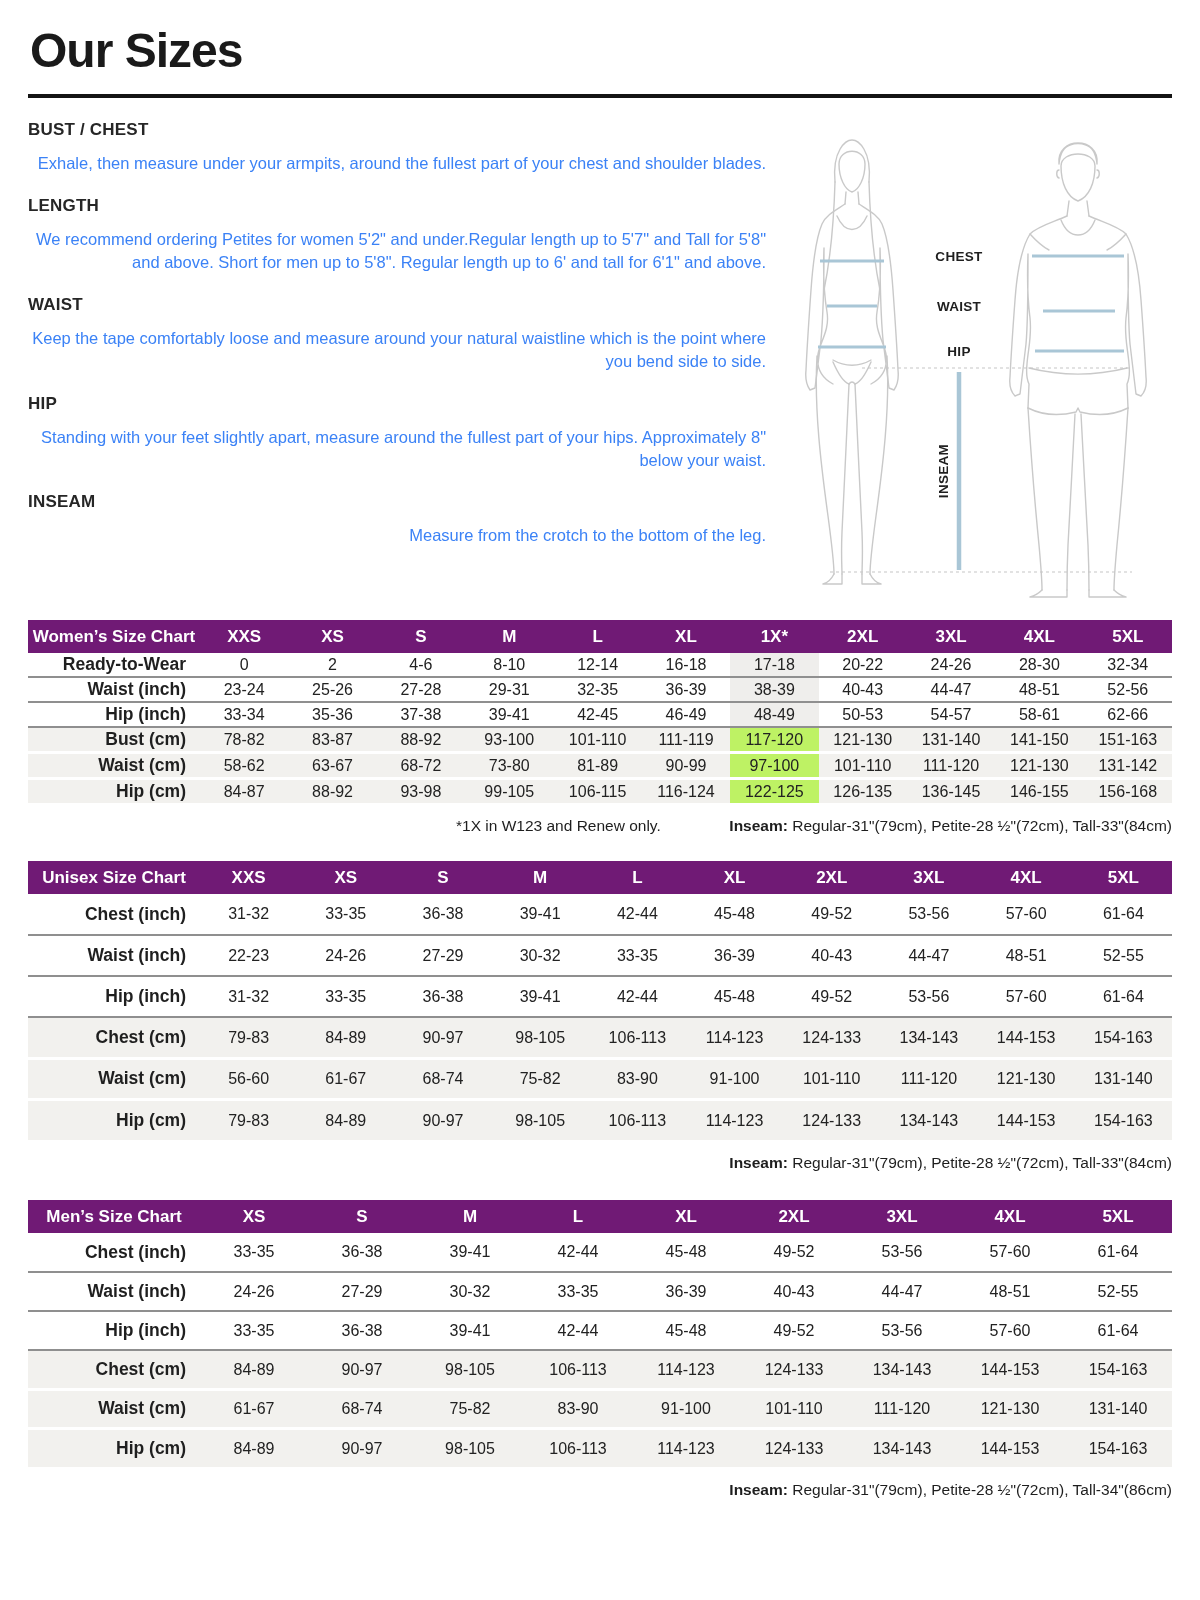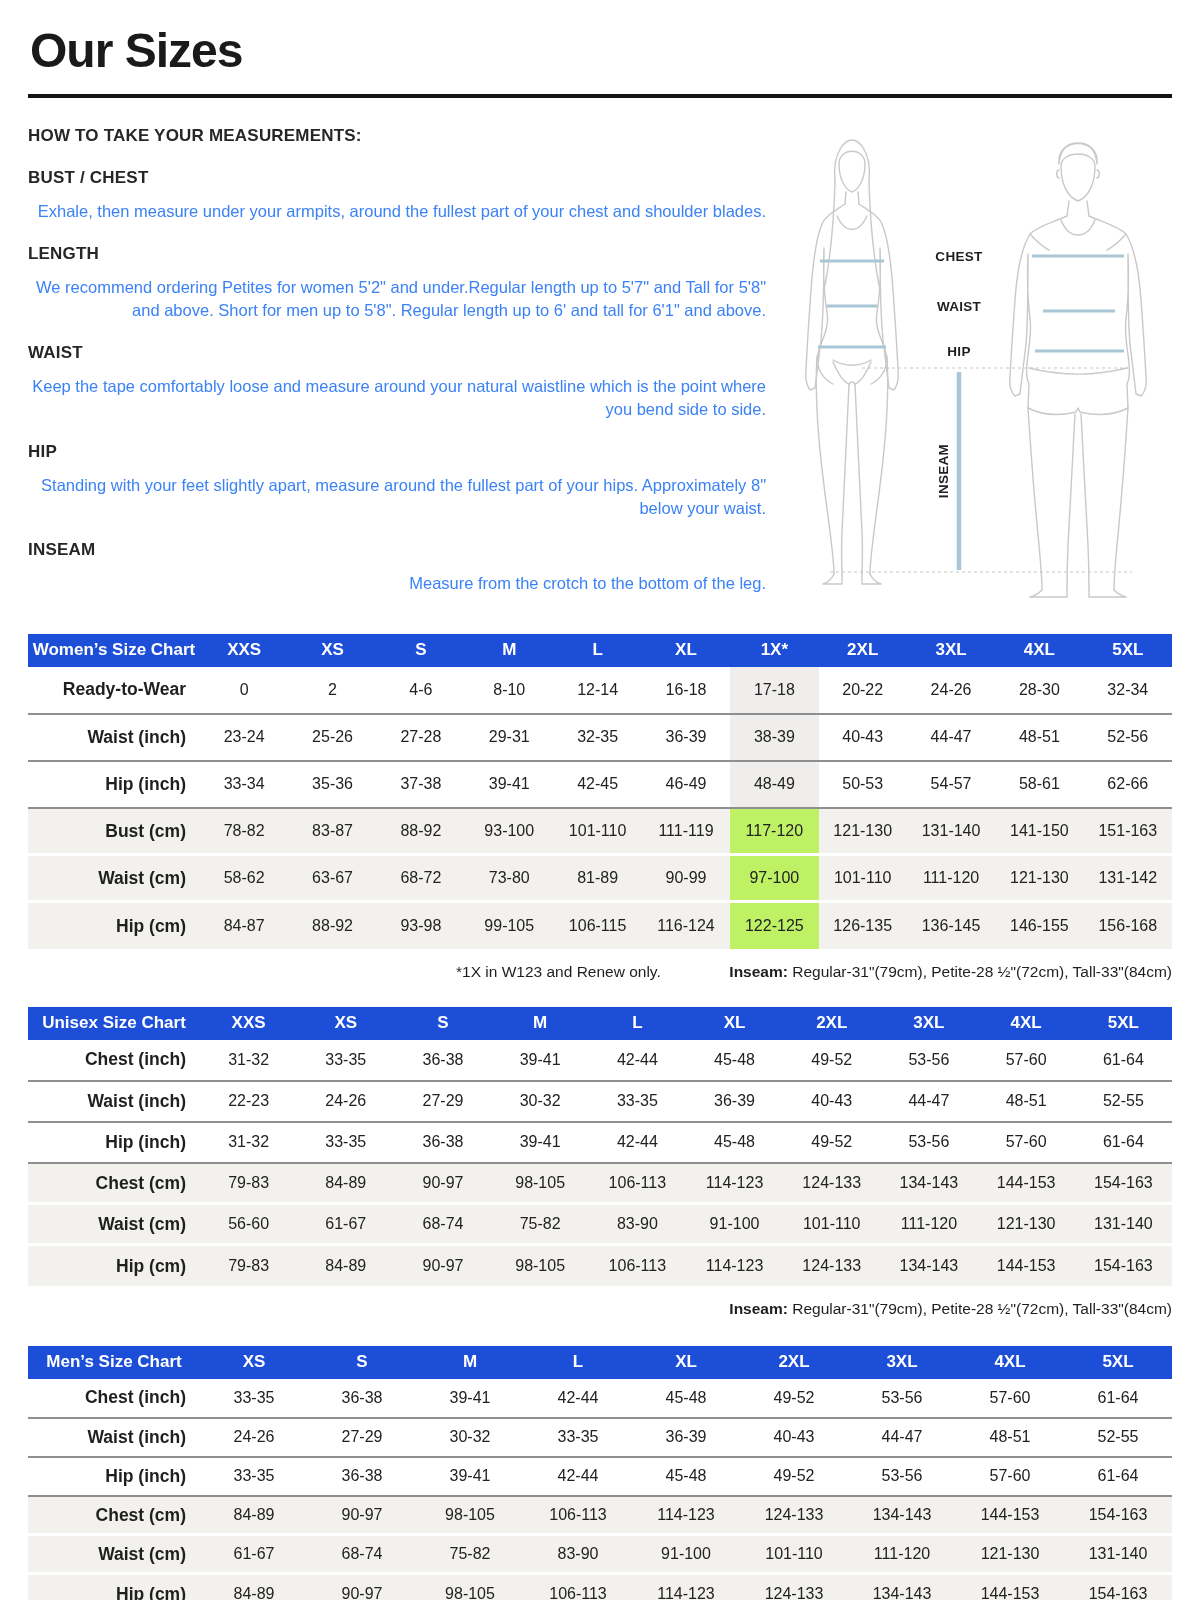--- a/index.html
+++ b/index.html
@@ -40,25 +40,25 @@
   .blue { stroke:#a9c6d6; stroke-width:3; }
   .blue-thick { stroke:#a9c6d6; stroke-width:4.5; }
   .dash { stroke:#c6c6c6; stroke-width:1.2; stroke-dasharray:3 3; }
   .dlabel { font-family:"Liberation Sans",sans-serif; font-size:13.5px; font-weight:700; fill:#1f1f1f; letter-spacing:.3px; }
 
   table.size-table {
     border-collapse:collapse; width:1144px; table-layout:fixed;
     margin-top:2px;
   }
   table.size-table thead th {
-    background:#1d4ed8; color:#ffffff; font-size:17px; font-weight:700;
+    background:#701a75; color:#ffffff; font-size:17px; font-weight:700;
     height:33px; text-align:center; padding:0;
   }
   table.size-table th.label-col { width:172px; }
-  table.size-table tbody tr { height:47px; border-top:2px solid #8f8f8f; }
+  table.size-table tbody tr { height:24px; border-top:2px solid #8f8f8f; }
   table.size-table tbody tr:first-child { border-top:none; }
   table.size-table.roomy tbody tr { height:41px; }
   table.size-table.roomy2 tbody tr { height:39px; }
   table.size-table tbody th {
     text-align:right; padding-right:14px; font-size:17.5px; font-weight:700;
     color:#1f1f1f; white-space:nowrap;
   }
   table.size-table tbody td {
     text-align:center; font-size:16px; color:#222222; padding:0;
   }
@@ -79,21 +79,20 @@
 </head>
 <body>
 
 <div class="page">
 
   <h1 class="page-title">Our Sizes</h1>
   <div class="rule"></div>
 
   <div class="intro">
     <div class="instructions">
-      <div class="how-to">HOW TO TAKE YOUR MEASUREMENTS:</div>
 
       <div class="section">
         <h3>BUST / CHEST</h3>
         <p>Exhale, then measure under your armpits, around the fullest part of your chest and shoulder blades.</p>
       </div>
       <div class="section">
         <h3>LENGTH</h3>
         <p>We recommend ordering Petites for women 5'2" and under.Regular length up to 5'7" and Tall for 5'8" and above. Short for men up to 5'8". Regular length up to 6' and tall for 6'1" and above.</p>
       </div>
       <div class="section">

